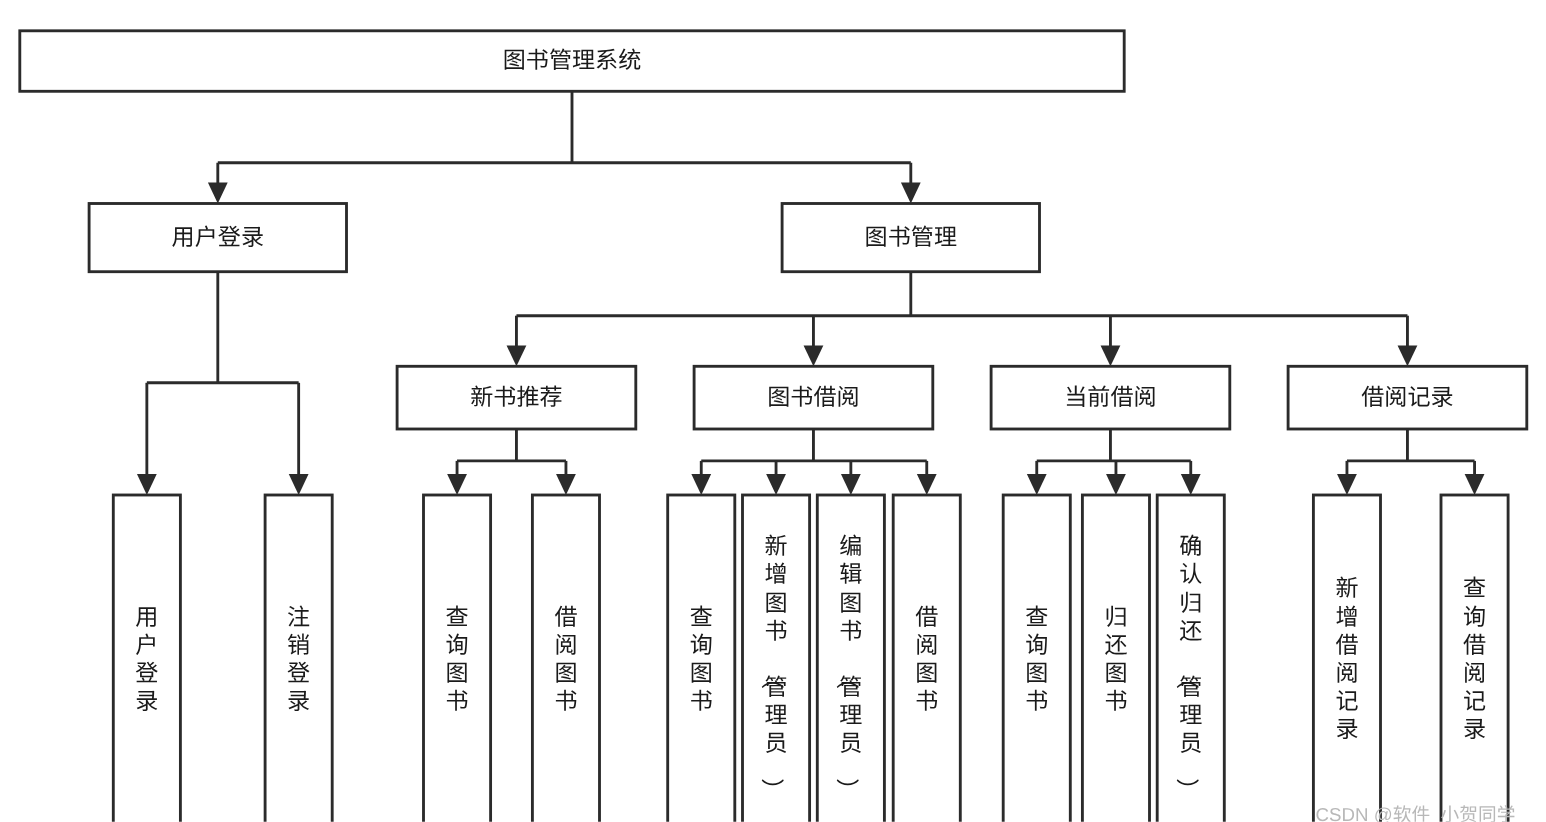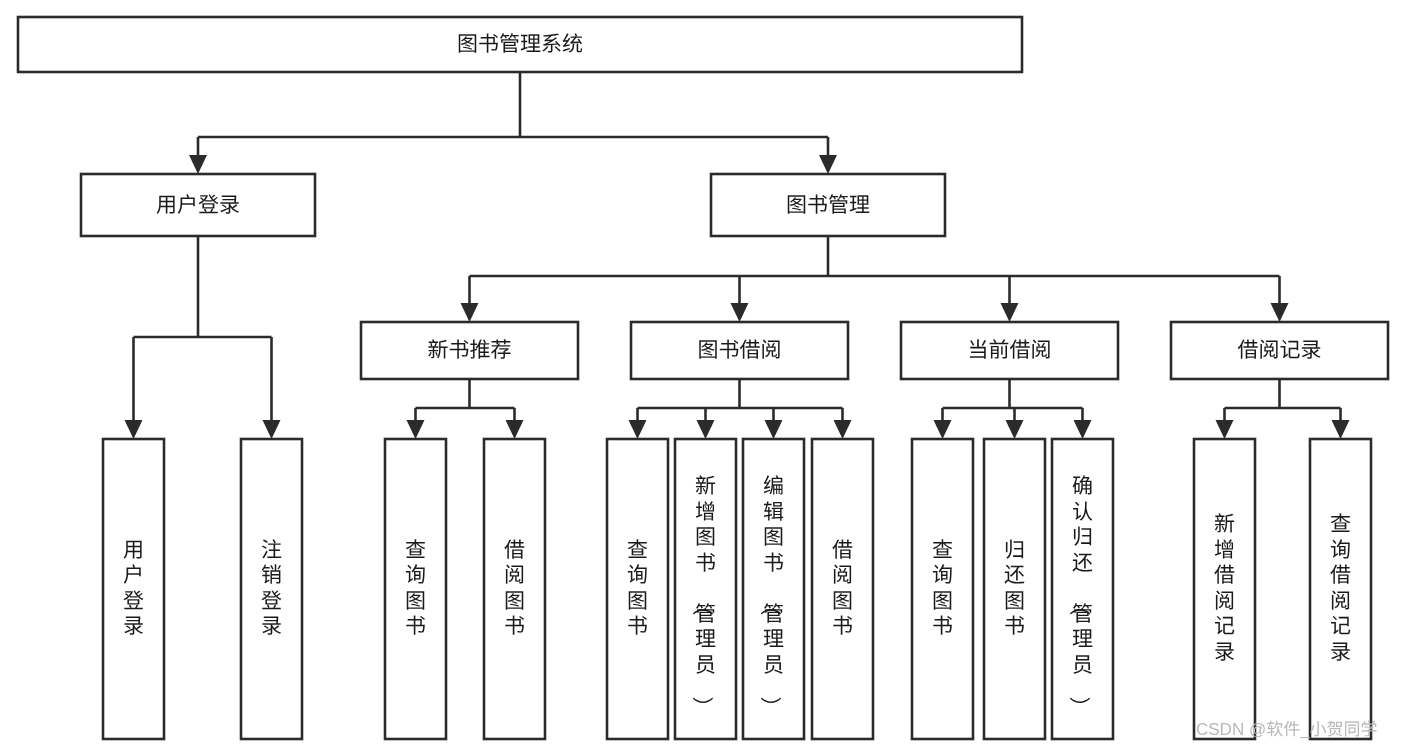--- a/index.html
+++ b/index.html
@@ -11,21 +11,21 @@
   body {
     width: 1405px;
     height: 747px;
     position: relative;
     overflow: hidden;
     font-family: "Liberation Sans", "DejaVu Sans", sans-serif;
   }
   #diagram-root {
     position: absolute;
     left: 0;
-    top: 4px;
+    top: 15px;
     width: 1405px;
     height: 636px;
   }
   svg.flow-canvas {
     display: block;
     width: 1405px;
     height: 747px;
     background: #ffffff;
   }
   .node-box {

